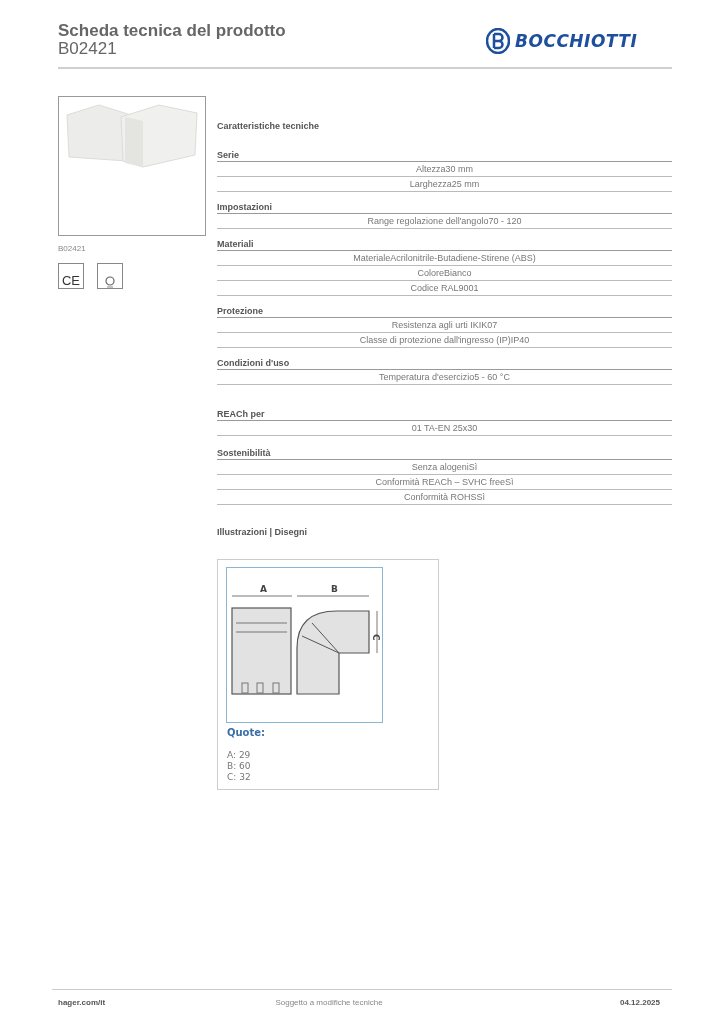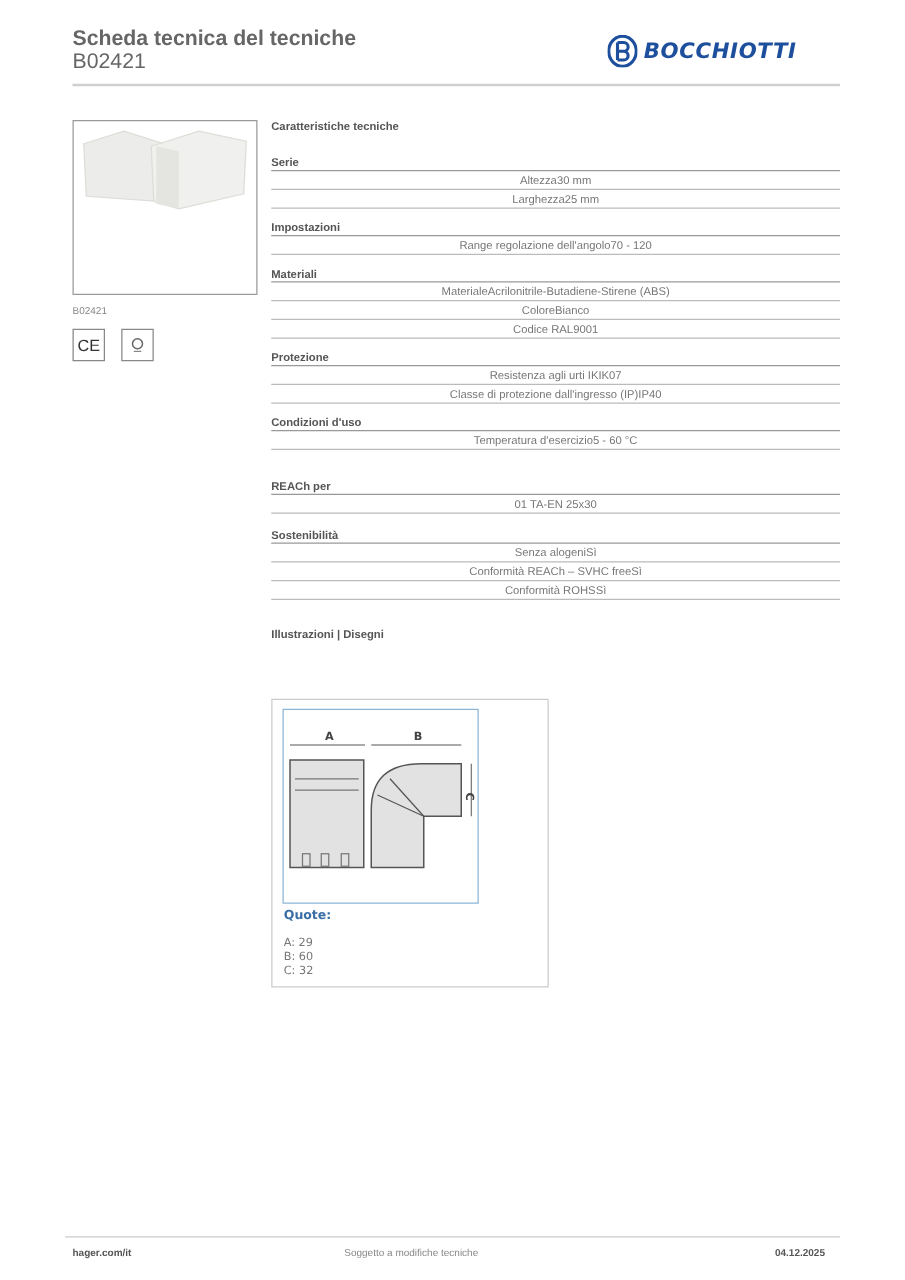--- a/index.html
+++ b/index.html
@@ -4,39 +4,39 @@
 <style>
   html,body{margin:0;padding:0;background:#fff;}
   body{width:724px;height:1024px;position:relative;font-family:"Liberation Sans",sans-serif;color:#555;overflow:hidden;}
   .hdr-title{position:absolute;left:58px;top:21px;font-size:17px;font-weight:bold;color:#666;}
   .hdr-code{position:absolute;left:58px;top:39px;font-size:17px;color:#666;}
   .logo{position:absolute;left:486px;top:28px;display:flex;align-items:center;}
   .logo-word{font-family:"DejaVu Sans",sans-serif;font-weight:bold;font-style:italic;font-size:17px;color:#1d4f9c;margin-left:5px;letter-spacing:0.5px;}
   .hdr-rule{position:absolute;left:58px;top:67px;width:614px;height:2px;background:#cfcfcf;}
   .thumb{position:absolute;left:58px;top:96px;width:148px;height:140px;border:1px solid #999;box-sizing:border-box;}
   .thumb-code{position:absolute;left:58px;top:244px;font-size:8px;color:#888;}
-  .cert{position:absolute;top:263px;width:26px;height:26px;border:1px solid #888;box-sizing:border-box;display:flex;align-items:center;justify-content:center;}
+  .cert{position:absolute;top:263px;width:26px;height:26px;border:1px solid #888;box-sizing:border-box;display:flex;align-items:flex-end;justify-content:center;}
   .main{position:absolute;left:217px;top:96px;width:455px;}
   .prod-title{font-size:9px;font-weight:bold;color:#444;}
-  .caratt{font-size:9px;font-weight:bold;color:#555;}
+  .caratt{font-size:9px;font-weight:bold;color:#555;margin-top:25px;}
   .sect{font-size:9px;font-weight:bold;color:#555;border-bottom:1px solid #999;padding-bottom:1px;}
   .row{display:flex;justify-content:center;font-size:9px;color:#777;border-bottom:1px solid #bbb;height:14px;line-height:14px;}
   .drawing-box{position:absolute;left:217px;top:559px;width:222px;height:231px;border:1px solid #ccc;box-sizing:border-box;}
   .drawing-frame{position:absolute;left:8px;top:7px;width:157px;height:156px;border:1px solid #8ab6d6;box-sizing:border-box;}
   .quote-title{position:absolute;left:9px;top:167px;font-family:"DejaVu Sans",sans-serif;font-size:10px;font-weight:bold;color:#3a6ea5;}
   .quote-list{position:absolute;left:9px;top:190px;font-family:"DejaVu Sans",sans-serif;font-size:9px;color:#777;line-height:11px;}
   .ftr-rule{position:absolute;left:52px;top:989px;width:620px;height:1px;background:#ccc;}
   .ftr-left{position:absolute;left:58px;top:998px;font-size:8px;font-weight:bold;color:#555;}
   .ftr-mid{position:absolute;left:0;width:658px;text-align:center;top:998px;font-size:8px;color:#888;}
   .ftr-right{position:absolute;right:64px;top:998px;font-size:8px;font-weight:bold;color:#555;}
 </style>
 </head>
 <body>
 
-<div class="hdr-title">Scheda tecnica del tecniche</div>
+<div class="hdr-title">Scheda tecnica del prodotto</div>
 <div class="hdr-code">B02421</div>
 <div class="logo">
   <svg width="24" height="26" viewBox="0 0 24 26">
     <ellipse cx="12" cy="13" rx="11" ry="12" fill="none" stroke="#1d4f9c" stroke-width="2.5"></ellipse>
     <path d="M8 6 V20 M8 6 H13 a3.5 3.5 0 0 1 0 7 H8 M13 13 a3.5 3.5 0 0 1 0 7 H8" fill="none" stroke="#1d4f9c" stroke-width="2.5"></path>
   </svg>
   <span class="logo-word">BOCCHIOTTI</span>
 </div>
 <div class="hdr-rule"></div>
 

